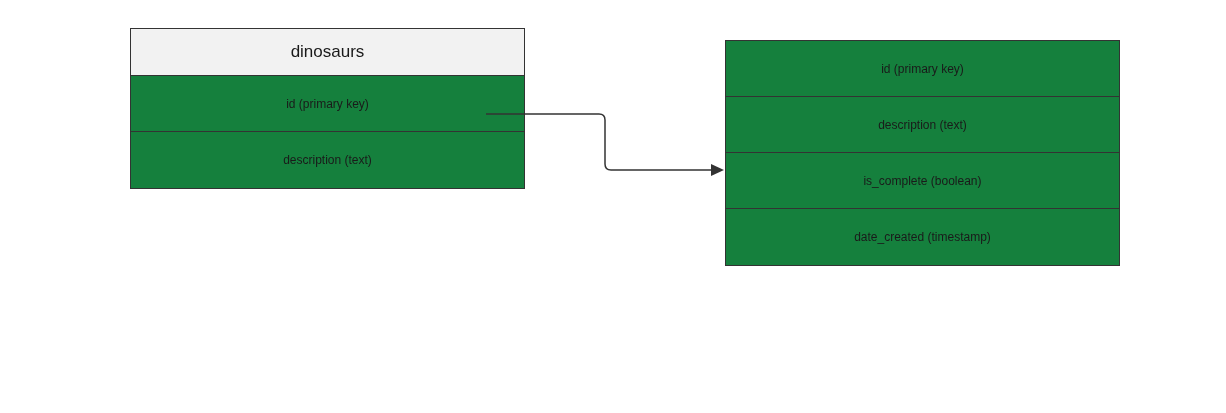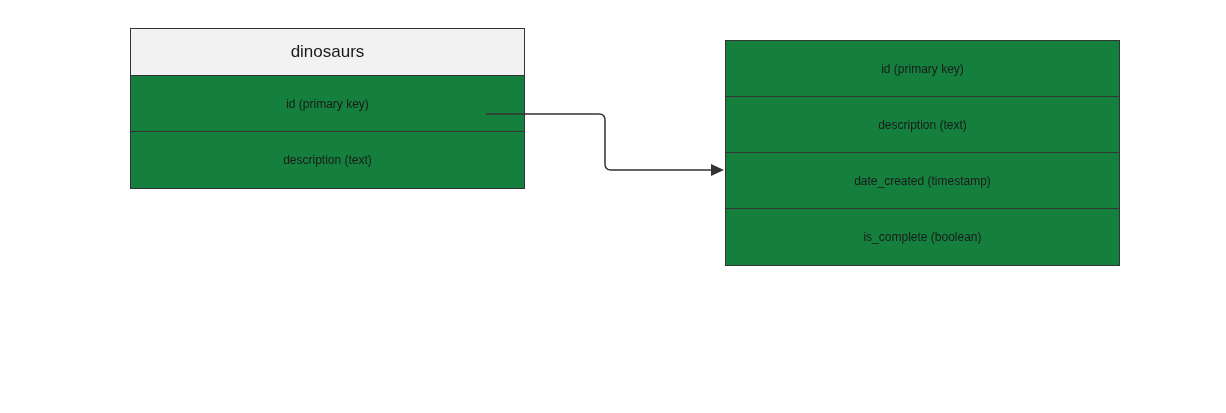--- a/index.html
+++ b/index.html
@@ -68,22 +68,22 @@
 
   <div class="er-table" id="table-dinosaurs">
     <div class="tbl-header">dinosaurs</div>
     <div class="tbl-row">id (primary key)</div>
     <div class="tbl-row">description (text)</div>
   </div>
 
   <div class="er-table" id="table-tasks">
     <div class="tbl-row">id (primary key)</div>
     <div class="tbl-row">description (text)</div>
+    <div class="tbl-row">is_complete (boolean)</div>
     <div class="tbl-row">date_created (timestamp)</div>
-    <div class="tbl-row">is_complete (boolean)</div>
   </div>
 
   <svg class="connector-layer" viewBox="0 0 1226 413" xmlns="http://www.w3.org/2000/svg">
     <path d="M 486 114 L 599 114 Q 605 114 605 120 L 605 164 Q 605 170 611 170 L 712 170" fill="none" stroke="#333333" stroke-width="1.5"></path>
     <polygon points="711,164 724,170 711,176" fill="#333333"></polygon>
   </svg>
 
 </div>
 
 </body></html>

